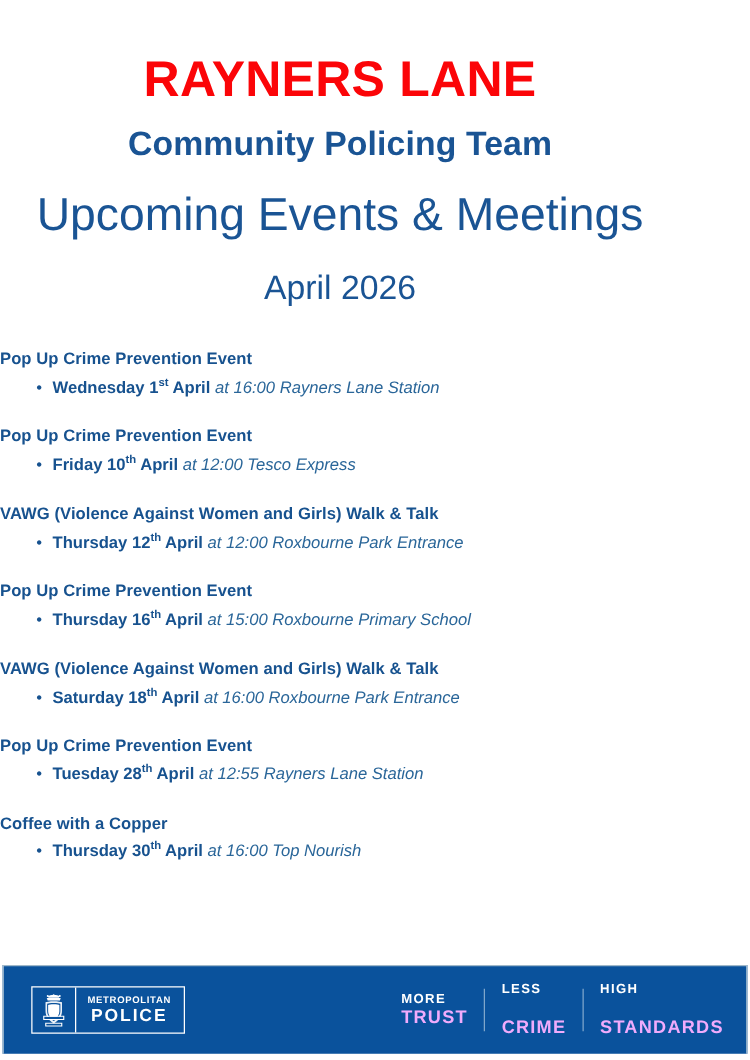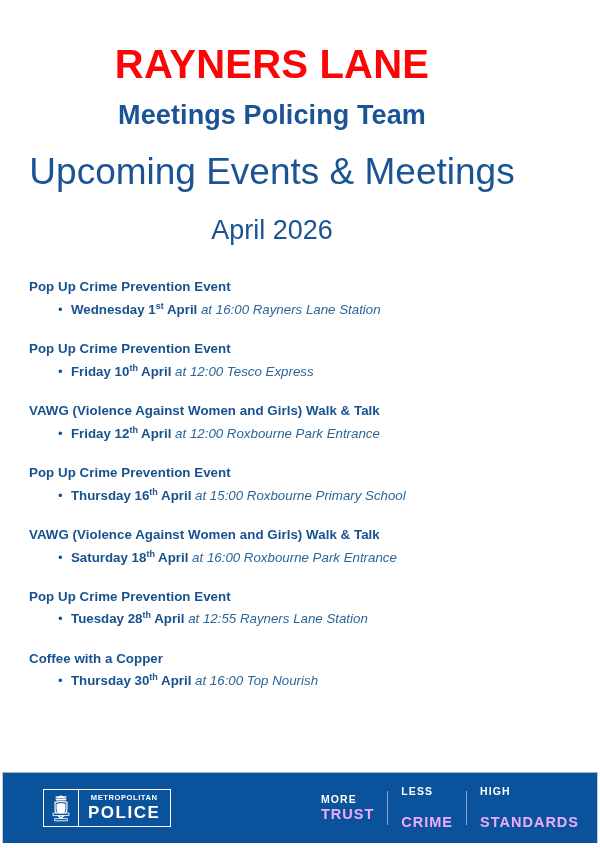--- a/index.html
+++ b/index.html
@@ -57,21 +57,20 @@
     color: #1a5494;
     font-size: 27px;
     font-weight: normal;
     line-height: 1.05;
     margin: 24px 0 0 0;
   }
 
   
   .events {
     margin-top: 35px;
-    padding-left: 29px;
   }
   .event-block {
     margin-bottom: 23px;
   }
   .event-title {
     color: #17528f;
     font-size: 13.3px;
     font-weight: bold;
     line-height: 1.25;
     letter-spacing: 0.05px;
@@ -116,21 +115,21 @@
     height: 71px;
     background: #0a529c;
     border-top: 1px solid #9fb8c9;
     border-left: 1px solid #b9ccd9;
     border-right: 1px solid #b9ccd9;
     box-sizing: border-box;
     display: flex;
     align-items: center;
   }
   .met-logo {
-    margin-left: 40px;
+    margin-left: 22px;
     height: 38px;
     display: flex;
     align-items: stretch;
     border: 1px solid #ffffff;
     box-sizing: border-box;
   }
   .met-crest {
     width: 34px;
     display: flex;
     align-items: center;
@@ -146,21 +145,21 @@
   }
   .met-line1 {
     color: #ffffff;
     font-size: 7.6px;
     font-weight: bold;
     letter-spacing: 0.55px;
     line-height: 1.15;
   }
   .met-line2 {
     color: #ffffff;
-    font-size: 17px;
+    font-size: 14px;
     font-weight: bold;
     letter-spacing: 1.5px;
     line-height: 1.15;
   }
 
   .taglines {
     margin-left: auto;
     margin-right: 18px;
     display: flex;
     align-items: stretch;
@@ -193,21 +192,21 @@
     line-height: 1.18;
   }
 </style>
 </head>
 <body>
 
 <div class="page">
 
   <div class="titles">
     <div class="title-main">RAYNERS LANE</div>
-    <div class="title-sub">Meetings Policing Team</div>
+    <div class="title-sub">Community Policing Team</div>
     <div class="title-third">Upcoming Events &amp; Meetings</div>
     <div class="title-fourth">April 2026</div>
   </div>
 
   <div class="events">
 
     <div class="event-block">
       <div class="event-title">Pop Up Crime Prevention Event</div>
       <div class="event-detail">
         <span class="bullet">•</span><span class="event-when"><span>Wednesday 1</span><sup>st</sup><span> April</span></span><span class="event-where"> at 16:00 Rayners Lane Station</span>
@@ -217,21 +216,21 @@
     <div class="event-block">
       <div class="event-title">Pop Up Crime Prevention Event</div>
       <div class="event-detail">
         <span class="bullet">•</span><span class="event-when"><span>Friday 10</span><sup>th</sup><span> April</span></span><span class="event-where"> at 12:00 Tesco Express</span>
       </div>
     </div>
 
     <div class="event-block">
       <div class="event-title">VAWG (Violence Against Women and Girls) Walk &amp; Talk</div>
       <div class="event-detail">
-        <span class="bullet">•</span><span class="event-when"><span>Friday 12</span><sup>th</sup><span> April</span></span><span class="event-where"> at 12:00 Roxbourne Park Entrance</span>
+        <span class="bullet">•</span><span class="event-when"><span>Thursday 12</span><sup>th</sup><span> April</span></span><span class="event-where"> at 12:00 Roxbourne Park Entrance</span>
       </div>
     </div>
 
     <div class="event-block">
       <div class="event-title">Pop Up Crime Prevention Event</div>
       <div class="event-detail">
         <span class="bullet">•</span><span class="event-when"><span>Thursday 16</span><sup>th</sup><span> April</span></span><span class="event-where"> at 15:00 Roxbourne Primary School</span>
       </div>
     </div>
 

